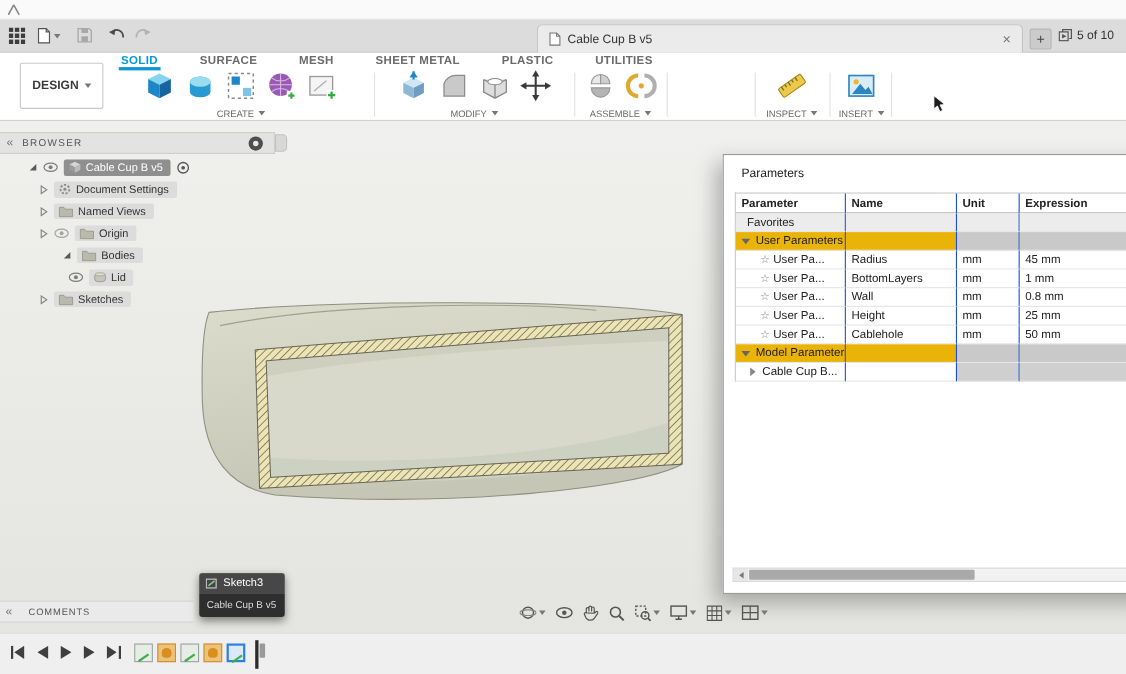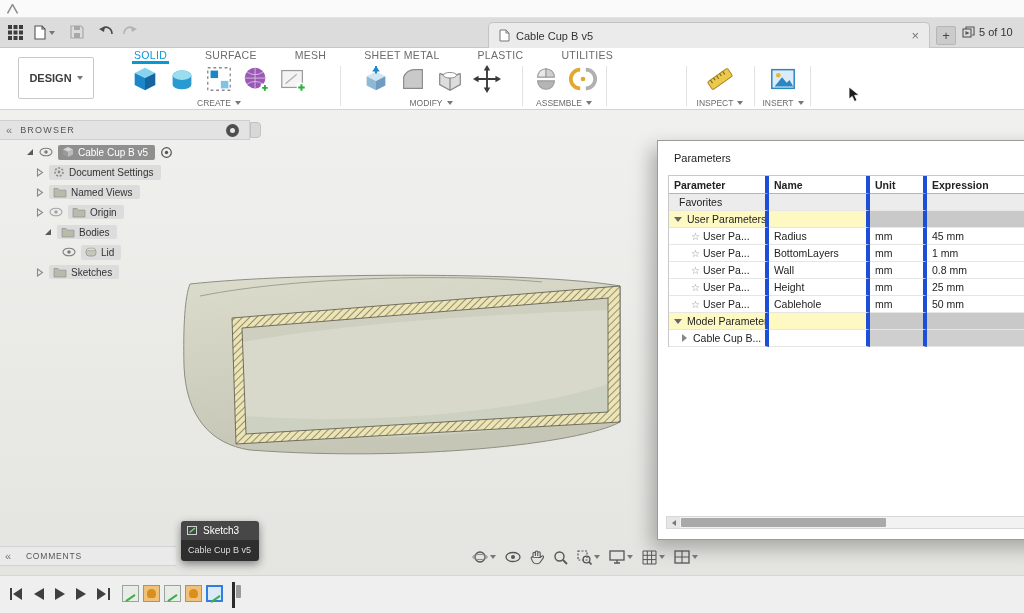--- a/index.html
+++ b/index.html
@@ -16,21 +16,21 @@
 .qico{position:absolute;top:7px;cursor:default}
 #doctab{position:absolute;left:488px;top:4px;width:442px;height:26px;background:#ebebeb;border:1px solid #c3c3c3;border-bottom:none;border-radius:5px 5px 0 0;display:flex;align-items:center;padding:0 10px;font-size:11px;color:#333}
 #doctab .title{margin-left:6px}
 #tabclose{margin-left:auto;color:#777;font-size:13px;line-height:13px}
 #tabadd{position:absolute;left:936px;top:8px;width:20px;height:19px;background:#cbcbcb;border:1px solid #b6b6b6;border-radius:2px;text-align:center;font-size:13px;line-height:17px;color:#444}
 #tabcount{position:absolute;left:962px;top:8px;display:flex;align-items:center;gap:4px;font-size:11px;color:#333}
 
 
 #ribbon{position:absolute;left:0;top:48px;width:1024px;height:62px;background:#fff;border-bottom:1px solid #d2d2d2}
 #designbtn{position:absolute;left:18px;top:9px;width:76px;height:42px;background:#fff;border:1px solid #c9c9c9;border-radius:2px;display:flex;align-items:center;justify-content:center;gap:5px;font-size:11px;font-weight:bold;color:#3c3c3c}
-#ribbontabs{position:absolute;left:132px;top:0;height:16px;display:flex;gap:34px;font-size:10.5px;font-weight:normal;color:#6b6b6b;letter-spacing:.3px}
+#ribbontabs{position:absolute;left:108px;top:0;height:16px;display:flex;gap:34px;font-size:10.5px;font-weight:bold;color:#6b6b6b;letter-spacing:.3px}
 .rtab{padding:1px 2px 1px 2px;cursor:default}
 .rtab.active{color:#0998d3;border-bottom:3px solid #0998d3}
 .rgroup{position:absolute;top:16px;height:45px}
 .ricons{display:flex;justify-content:center;align-items:center;gap:7px;height:33px}
 .rlabel{display:flex;justify-content:center;align-items:center;gap:4px;font-size:8.5px;color:#6a6a6a;margin-top:1px}
 .caret{width:0;height:0;border-left:3.5px solid transparent;border-right:3.5px solid transparent;border-top:4px solid #777;display:inline-block}
 .sep{position:absolute;top:18px;height:40px;width:1px;background:#e2e2e2}
 
 
 #canvas{position:absolute;left:0;top:110px;width:1024px;height:465px;background:linear-gradient(180deg,#f0f0ee 0%,#e4e4e0 100%)}
@@ -47,24 +47,24 @@
 .chip{display:inline-flex;align-items:center;gap:4px;background:#dcdcdc;padding:1.5px 7px 1.5px 4px;border-radius:2px;white-space:nowrap}
 .chip.root{background:#8f8f8f;color:#fff}
 .ic{flex:none}
 
 
 #params{position:absolute;left:657px;top:140px;width:400px;height:400px;background:#fff;border:1px solid #9b9b9b;box-shadow:-6px 8px 18px rgba(0,0,0,.28)}
 #params h1{font-size:11px;font-weight:normal;color:#222;padding:11px 0 0 16px}
 #ptable{position:absolute;left:10px;top:34px;width:390px;border-top:1px solid #c9c9c9;border-left:1px solid #c9c9c9}
 .prow{display:grid;grid-template-columns:100px 101px 57px 132px;height:17px;font-size:10.5px}
 .prow.ph{height:18px;font-weight:bold}
-.c{height:100%;display:flex;align-items:center;padding:0 5px;border-right:4px solid #1d4ed8;border-bottom:1px solid #e6e6e6;overflow:hidden;white-space:nowrap;color:#222}
+.c{height:100%;display:flex;align-items:center;padding:0 5px;border-right:1px solid #1d4ed8;border-bottom:1px solid #e6e6e6;overflow:hidden;white-space:nowrap;color:#222}
 .ph .c{border-bottom:1px solid #b5b5b5}
 .g1 .c{background:#ececec}
-.g2 .cL{background:#fef9c3}
+.g2 .cL{background:#eab308}
 .g2 .cR{background:#c9c9c9}
 .sub .cR{background:#cfcfcf}
 .star{color:#8a8a8a;margin-right:3px;font-size:10px}
 .vcaret{width:0;height:0;border-left:4px solid transparent;border-right:4px solid transparent;border-top:5px solid #666;margin-right:5px;display:inline-block}
 .hcaret{width:0;height:0;border-top:4px solid transparent;border-bottom:4px solid transparent;border-left:5px solid #888;margin:0 6px 0 1px;display:inline-block}
 #pscroll{position:absolute;left:8px;bottom:10px;width:384px;height:13px;background:#f2f2f2;border:1px solid #d8d8d8}
 #pscroll .sa{position:absolute;top:0;width:13px;height:11px;background:#e6e6e6;display:flex;align-items:center;justify-content:center}
 #pscroll .thumb{position:absolute;left:14px;top:1px;width:205px;height:9px;background:#a9a9a9;border-radius:1px}
 .tl{width:0;height:0;border-top:3px solid transparent;border-bottom:3px solid transparent;border-right:4px solid #777}
 
@@ -427,21 +427,21 @@
     <svg class="ic" width="14" height="10" style="color:#a5a5a5">
           <use href="#i-eye"></use>
         </svg>
     <span class="chip">
           <svg class="ic" width="14" height="11">
             <use href="#i-folder"></use>
           </svg>
           <span>Origin</span>
         </span>
   </div>
-  <div class="brow" style="padding-left:44px">
+  <div class="brow" style="padding-left:57px">
     <svg class="ic" width="8" height="8">
           <use href="#i-expe"></use>
         </svg>
     <span class="chip">
           <svg class="ic" width="14" height="11">
             <use href="#i-folder"></use>
           </svg>
           <span>Bodies</span>
         </span>
   </div>

